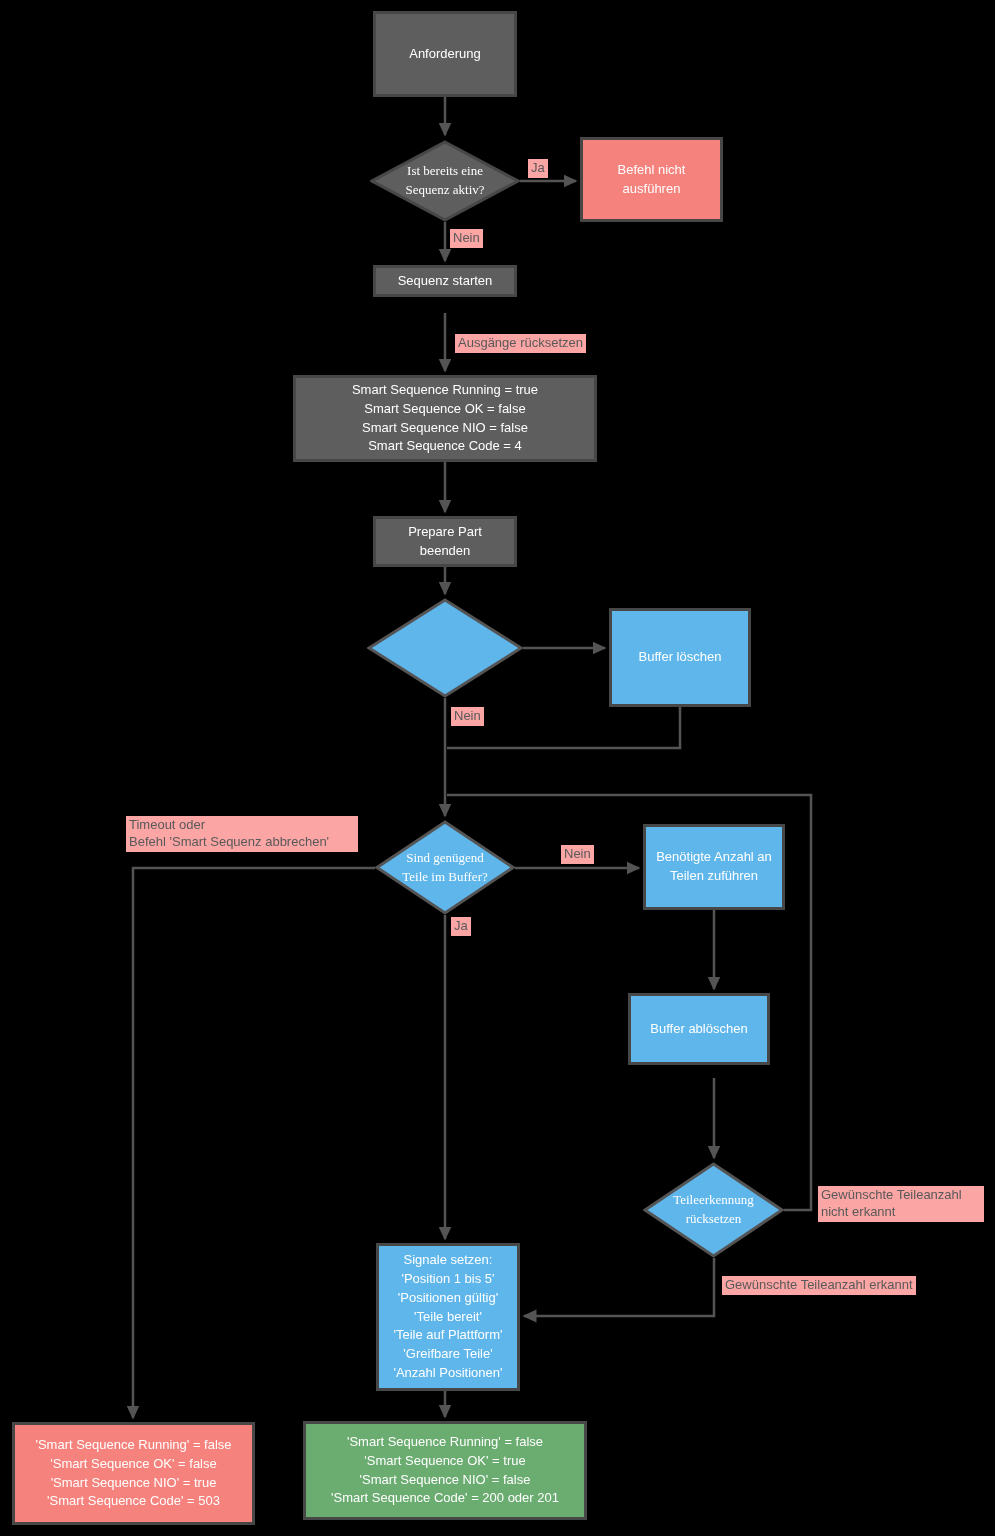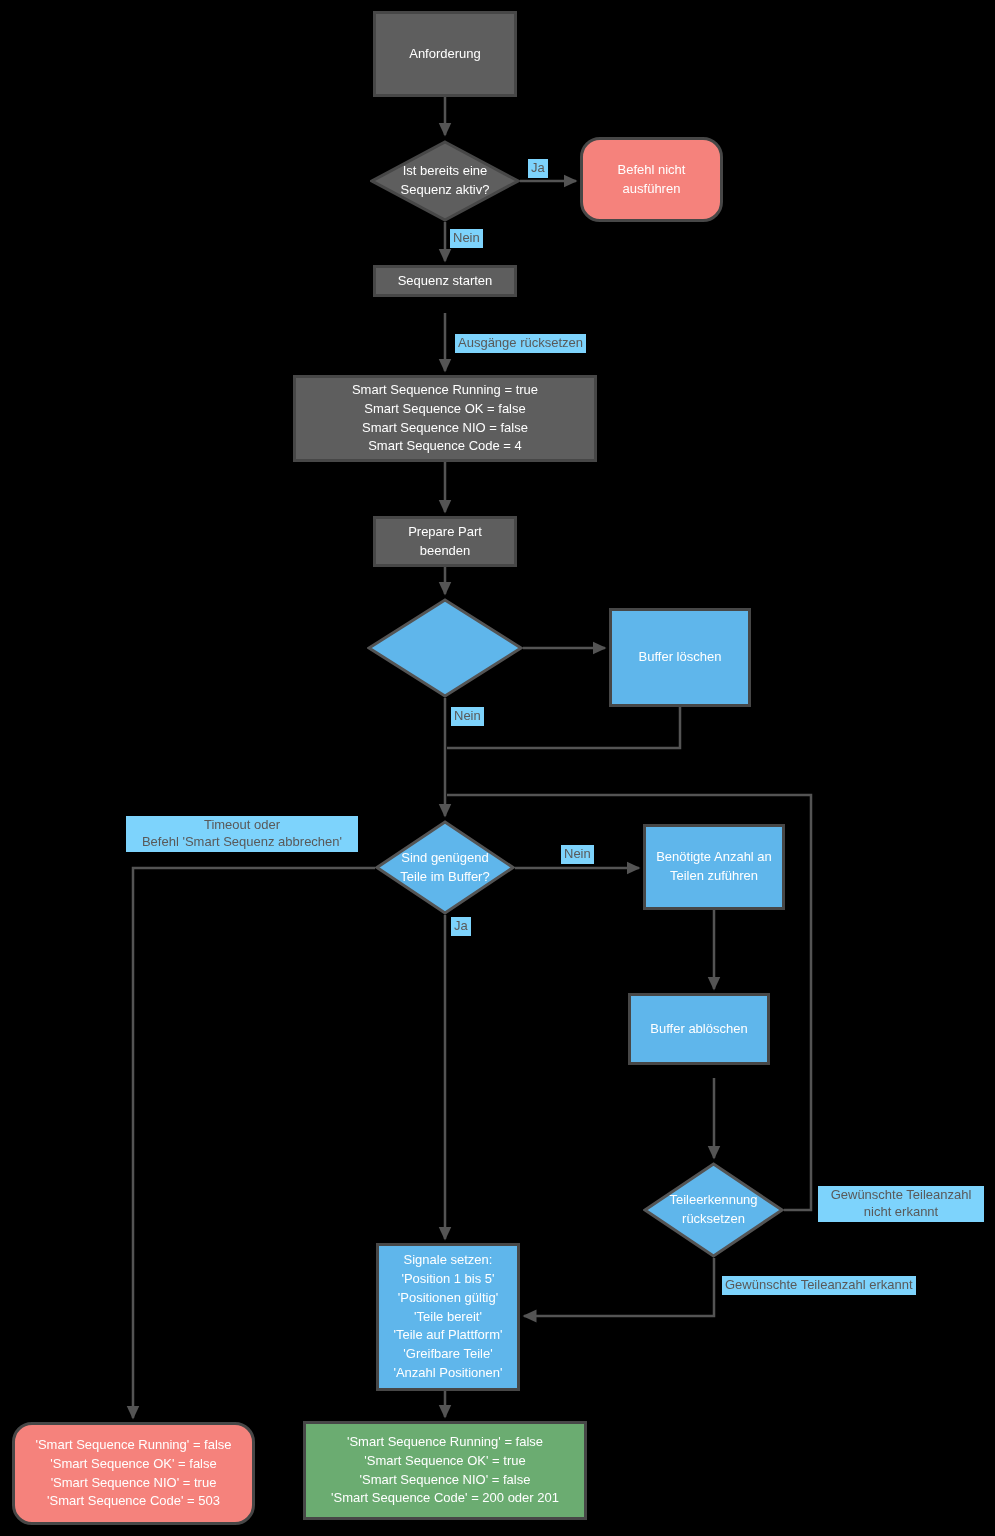--- a/index.html
+++ b/index.html
@@ -5,35 +5,34 @@
   html,body{margin:0;padding:0;background:#000;}
   #canvas{
     position:relative;width:995px;height:1536px;background:#000000;
     font-family:"Liberation Sans",sans-serif;overflow:hidden;
   }
   svg.connectors{position:absolute;left:0;top:0;z-index:1;}
   .shape{position:absolute;z-index:2;box-sizing:border-box;display:flex;
     align-items:center;justify-content:center;text-align:center;}
   .box{border:3px solid #474747;}
   .gray{background:#5E5E5E;}
-  .red{background:#F5827C;border-radius:20px;}
+  .red{background:#F5827C;}
   .blue{background:#5FB6EB;}
   .green{background:#6BAC71;}
   .shape-text{
     color:#FFFFFF;font-size:13px;line-height:1.45;white-space:pre-line;
     width:100%;padding:0 2px;
   }
   .diamond-wrap{position:absolute;z-index:2;display:flex;align-items:center;
     justify-content:center;text-align:center;}
   .diamond-wrap svg{position:absolute;left:0;top:0;width:100%;height:100%;}
-  .diamond-wrap .shape-text{position:relative;z-index:1;}
+  .diamond-wrap .shape-text{position:relative;z-index:1;font-family:Liberation Serif, serif;}
   .edge-label{
-    position:absolute;z-index:3;background:#7dd3fc;color:#595959;
+    position:absolute;z-index:3;background:#fca5a5;color:#595959;
     font-size:13px;line-height:1.3;padding:1px 3px;white-space:pre-line;
-    text-align:center;
   }
 </style>
 </head>
 <body>
 
 <div id="canvas">
 
   <svg class="connectors" width="995" height="1536" viewBox="0 0 995 1536">
     <defs>
       <marker id="arrow" markerWidth="6" markerHeight="6" refX="5" refY="3" orient="auto">

